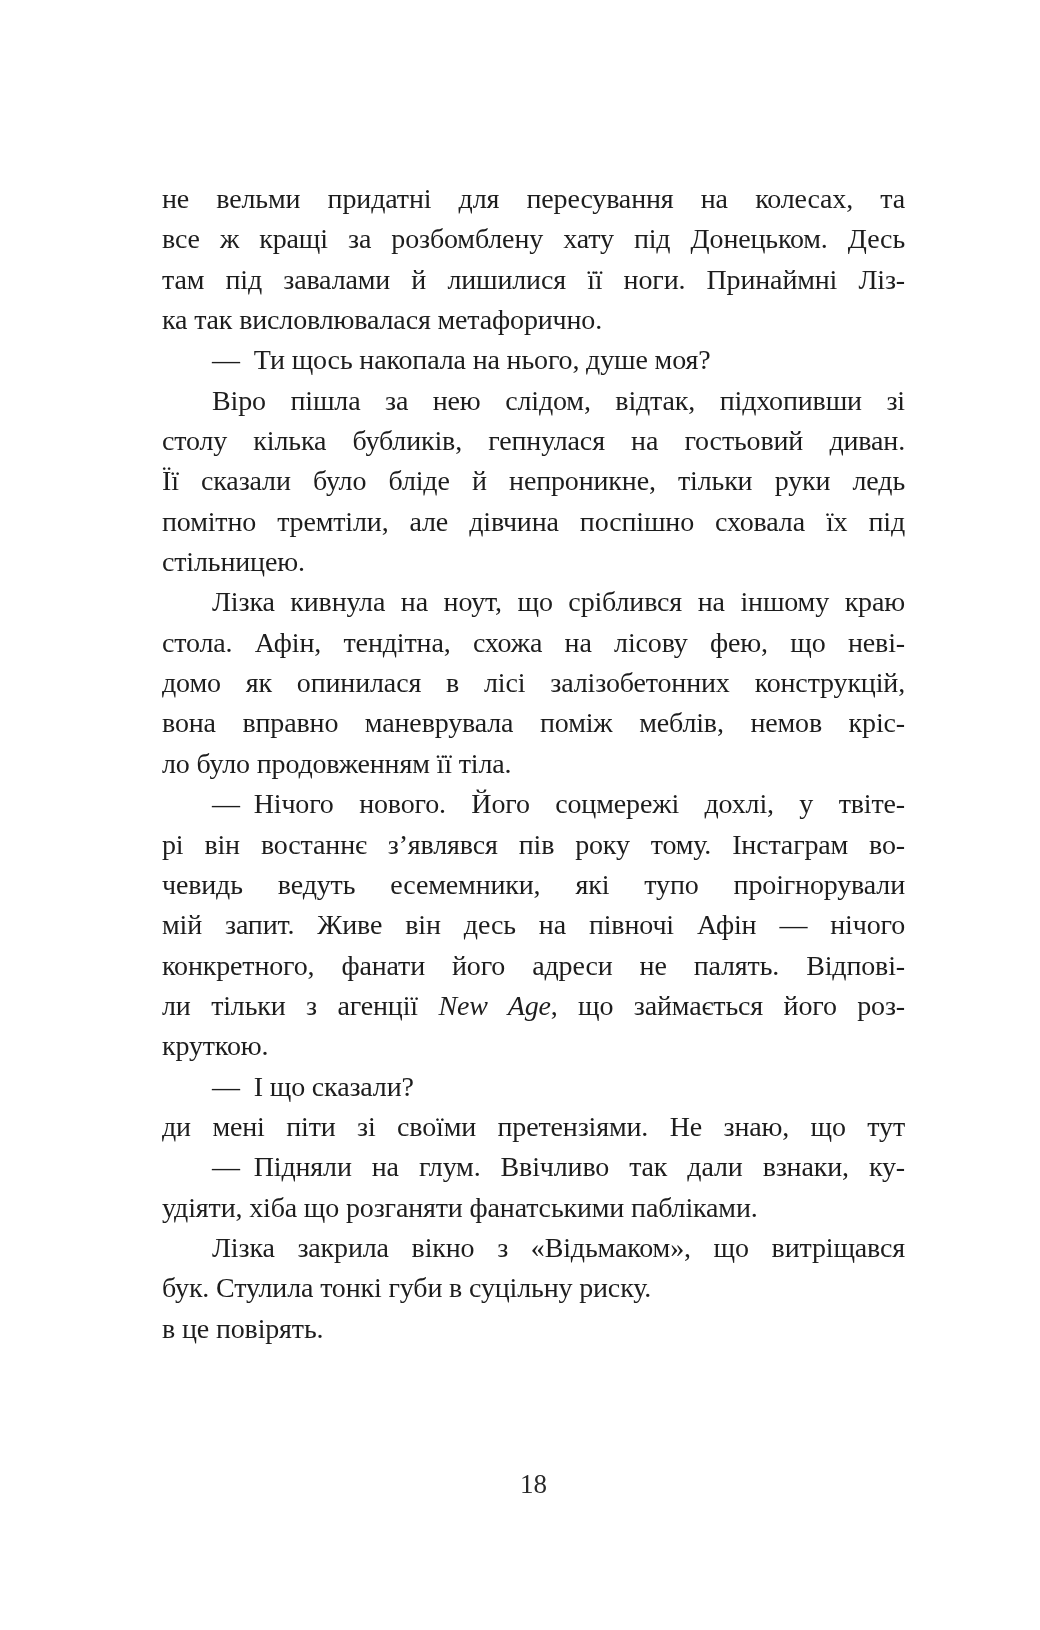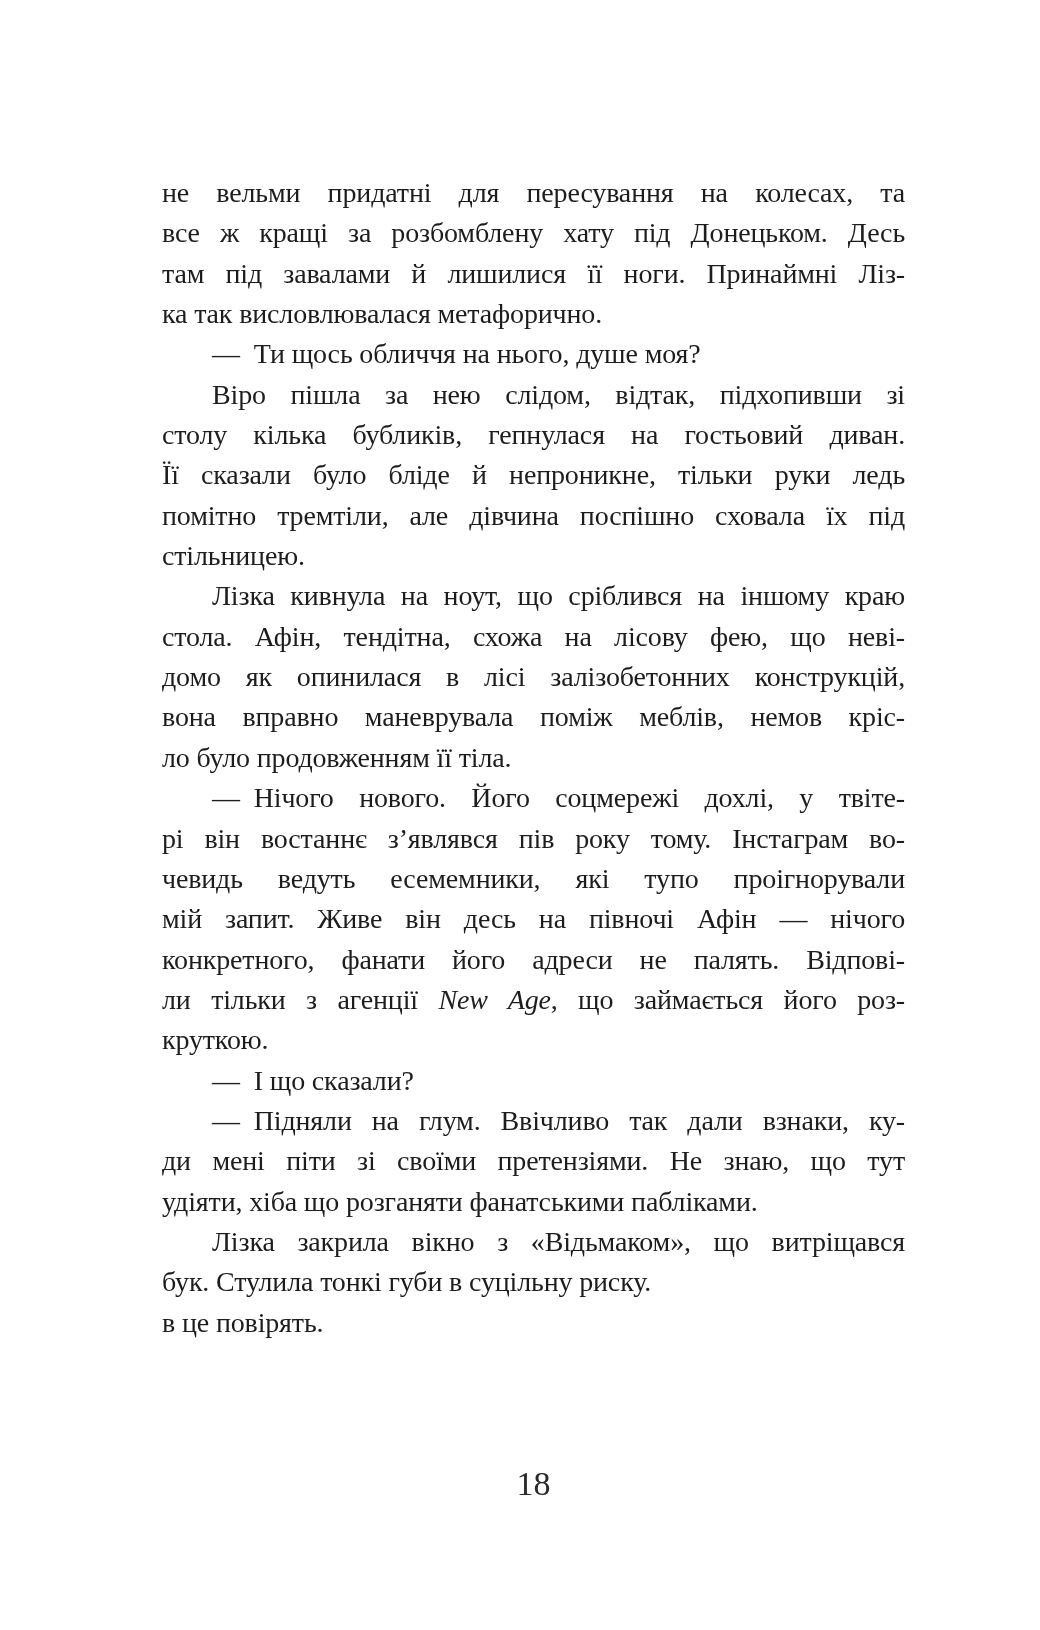--- a/index.html
+++ b/index.html
@@ -11,21 +11,21 @@
     position: relative;
     width: 1040px;
     height: 1630px;
     background: #ffffff;
     overflow: hidden;
     font-family: "Liberation Serif", "DejaVu Serif", serif;
   }
   .text-block {
     position: absolute;
     left: 162px;
-    top: 173px;
+    top: 179px;
     width: 743px;
     font-size: 28px;
     line-height: 40.35px;
     color: #1d1d1d;
     letter-spacing: -0.15px;
   }
   .text-line {
     text-align: justify;
     text-align-last: justify;
     white-space: normal;
@@ -39,55 +39,55 @@
   }
   .italic {
     font-style: italic;
   }
   .folio {
     position: absolute;
     left: 162px;
     top: 1468px;
     width: 743px;
     text-align: center;
-    font-size: 34px;
+    font-size: 27px;
     line-height: 32px;
     color: #2a2a2a;
     font-family: "Liberation Serif", "DejaVu Serif", serif;
   }
 </style>
 </head>
 <body>
 
 <div class="page">
   <div class="text-block" id="text-block">
       <div class="text-line">не вельми придатні для пересування на колесах, та</div>
       <div class="text-line">все ж кращі за розбомблену хату під Донецьком. Десь</div>
       <div class="text-line">там під завалами й лишилися її ноги. Принаймні Ліз-</div>
       <div class="text-line last">ка так висловлювалася метафорично.</div>
-      <div class="text-line indent last">— Ти щось обличчя на нього, душе моя?</div>
+      <div class="text-line indent last">— Ти щось накопала на нього, душе моя?</div>
       <div class="text-line indent">Віро пішла за нею слідом, відтак, підхопивши зі</div>
       <div class="text-line">столу кілька бубликів, гепнулася на гостьовий диван.</div>
       <div class="text-line">Її сказали було бліде й непроникне, тільки руки ледь</div>
       <div class="text-line">помітно тремтіли, але дівчина поспішно сховала їх під</div>
       <div class="text-line last">стільницею.</div>
       <div class="text-line indent">Лізка кивнула на ноут, що сріблився на іншому краю</div>
       <div class="text-line">стола. Афін, тендітна, схожа на лісову фею, що неві-</div>
       <div class="text-line">домо як опинилася в лісі залізобетонних конструкцій,</div>
       <div class="text-line">вона вправно маневрувала поміж меблів, немов кріс-</div>
       <div class="text-line last">ло було продовженням її тіла.</div>
       <div class="text-line indent">— Нічого нового. Його соцмережі дохлі, у твіте-</div>
       <div class="text-line">рі він востаннє з’являвся пів року тому. Інстаграм во-</div>
       <div class="text-line">чевидь ведуть есемемники, які тупо проігнорували</div>
       <div class="text-line">мій запит. Живе він десь на півночі Афін — нічого</div>
       <div class="text-line">конкретного, фанати його адреси не палять. Відпові-</div>
       <div class="text-line"><span>ли тільки з агенції </span><span class="italic">New Age</span><span>, що займається його роз-</span></div>
       <div class="text-line last">круткою.</div>
       <div class="text-line indent last">— І що сказали?</div>
+      <div class="text-line">ди мені піти зі своїми претензіями. Не знаю, що тут</div>
       <div class="text-line indent">— Підняли на глум. Ввічливо так дали взнаки, ку-</div>
-      <div class="text-line">ди мені піти зі своїми претензіями. Не знаю, що тут</div>
       <div class="text-line last">удіяти, хіба що розганяти фанатськими пабліками.</div>
       <div class="text-line indent">Лізка закрила вікно з «Відьмаком», що витріщався</div>
       <div class="text-line last">бук. Стулила тонкі губи в суцільну риску.</div>
       <div class="text-line last">в це повірять.</div>
     </div>
   <div class="folio">18</div>
 </div>
 
 </body></html>

